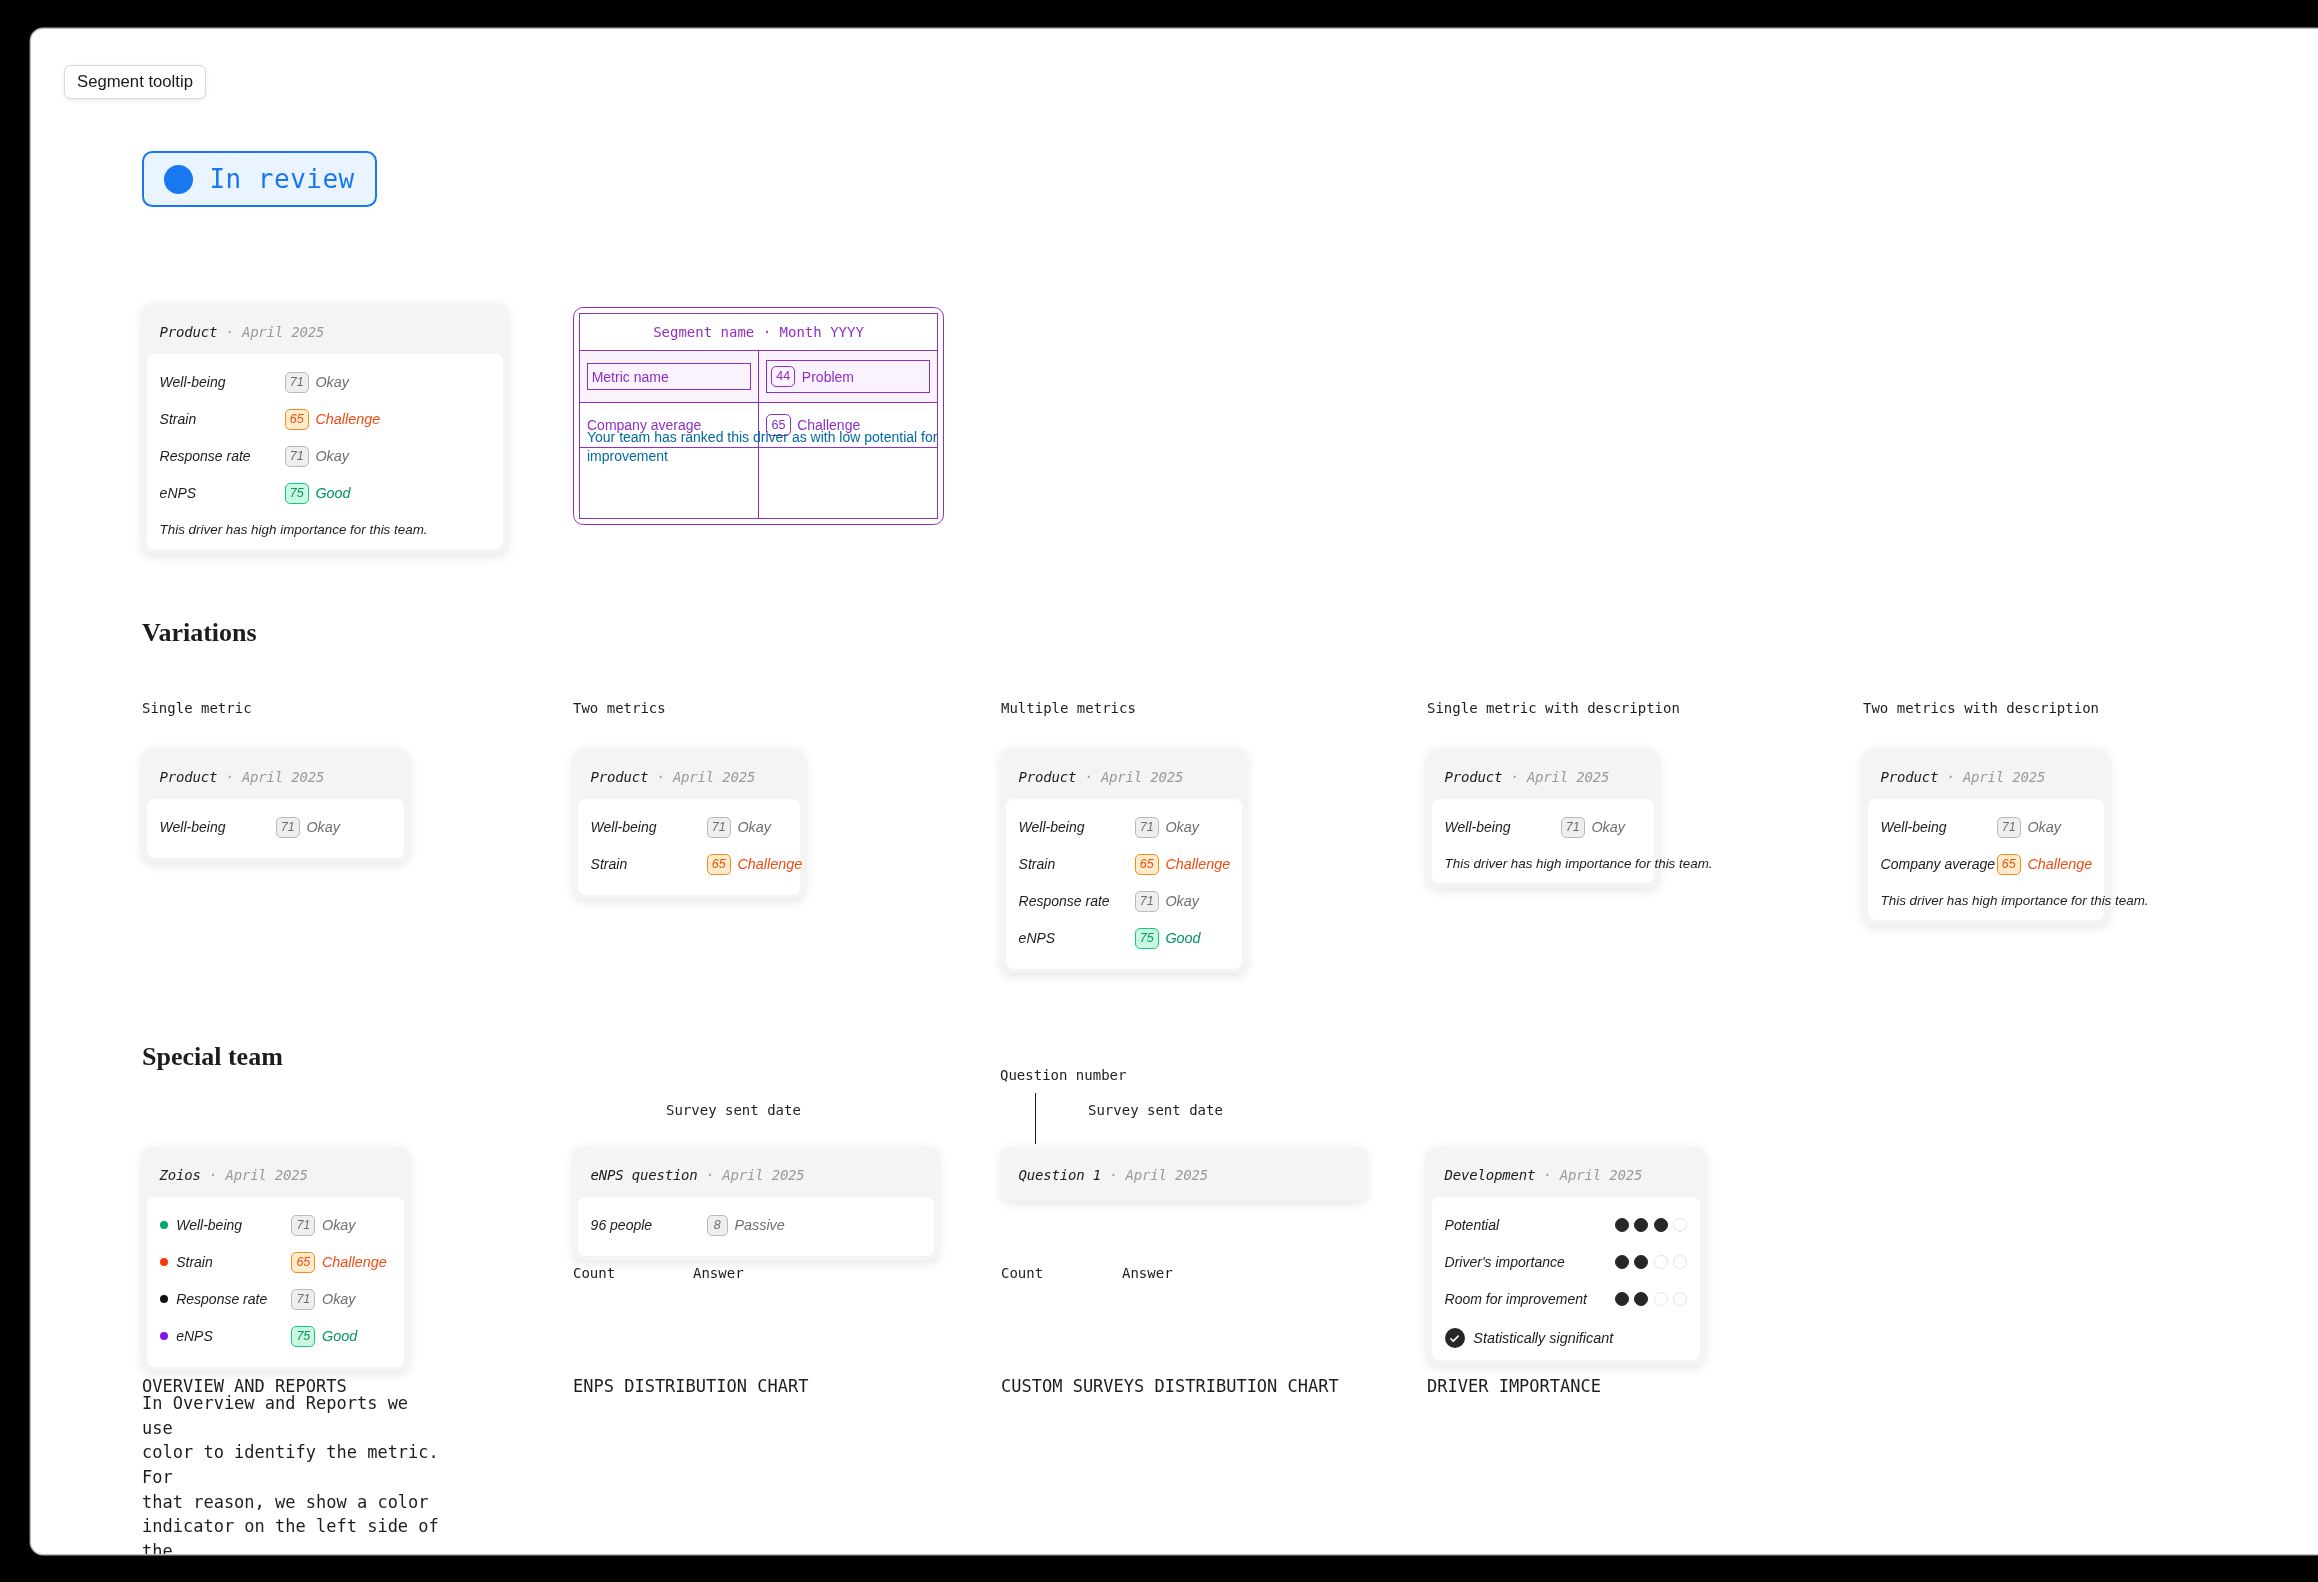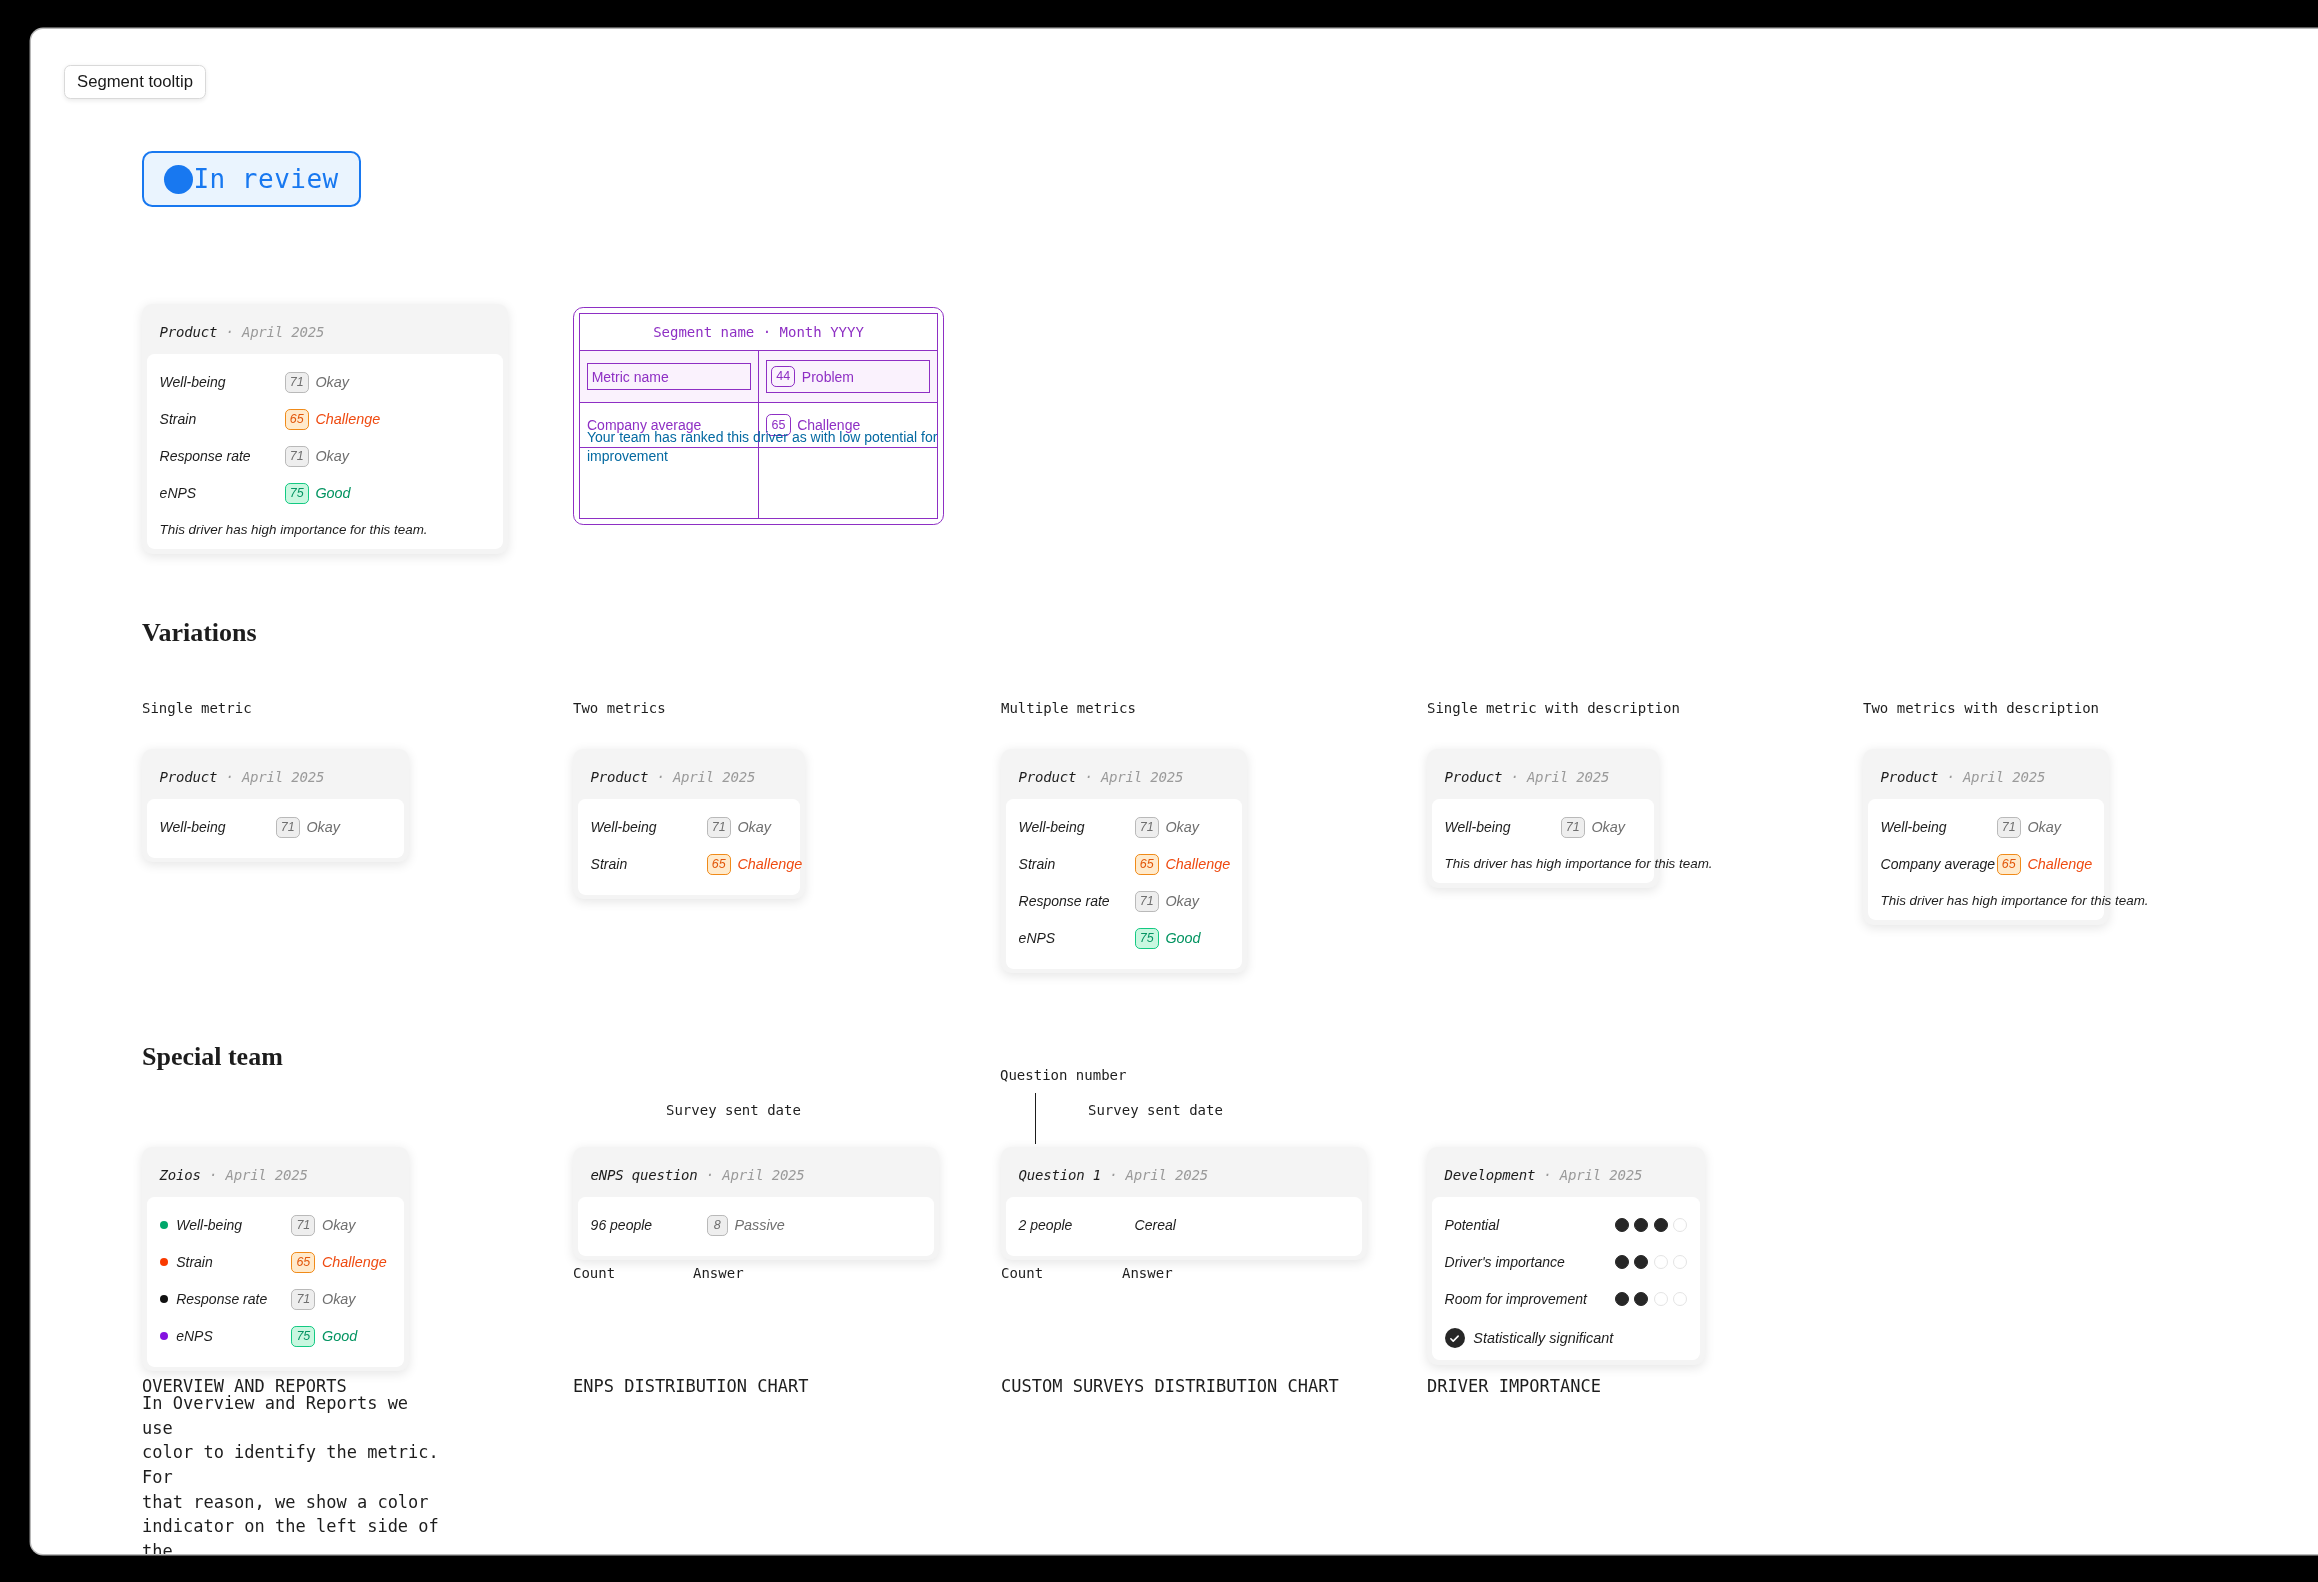--- a/index.html
+++ b/index.html
@@ -40,20 +40,21 @@
     z-index: 40;
   }
 
   
   #status-badge {
     position: absolute;
     left: 111px;
     top: 122px;
     display: flex;
     align-items: center;
+    gap: 16px;
     padding: 11px 20.4px;
     background: #eaf4fe;
     border: 2.3px solid #1878f0;
     border-radius: 10.2px;
   }
   #status-dot {
     width: 29px; height: 29px;
     border-radius: 50%;
     background: #1878f0;
     flex: none;
@@ -518,26 +519,20 @@
 
   <div class="anno" style="left:969px; top:1038px;">Question number</div>
   <div class="leader" style="left:1004px; top:1064px; height:51px;"></div>
   <div class="anno" style="left:1057px; top:1073px;">Survey sent date</div>
   <div class="ttcard" id="custom-card" style="left:970px; top:1118px; width:366px;">
     <div class="tt-header">
       <span>Question 1</span>
       <span class="muted">·</span>
       <span class="muted">April 2025</span>
     </div>
-    <div class="tt-body">
-      <div class="mrow">
-        <span class="mname" style="width:116px;">2 people</span>
-        <span class="mname">Cereal</span>
-      </div>
-    </div>
   </div>
   <div class="anno" style="left:970px; top:1236px;">Count</div>
   <div class="anno" style="left:1091px; top:1236px;">Answer</div>
   <div class="anno-caption" style="left:970px; top:1345px;">CUSTOM SURVEYS DISTRIBUTION CHART</div>
 
   <div class="ttcard" id="driver-card" style="left:1396px; top:1118px; width:278px;">
     <div class="tt-header">
       <span>Development</span>
       <span class="muted">·</span>
       <span class="muted">April 2025</span>

